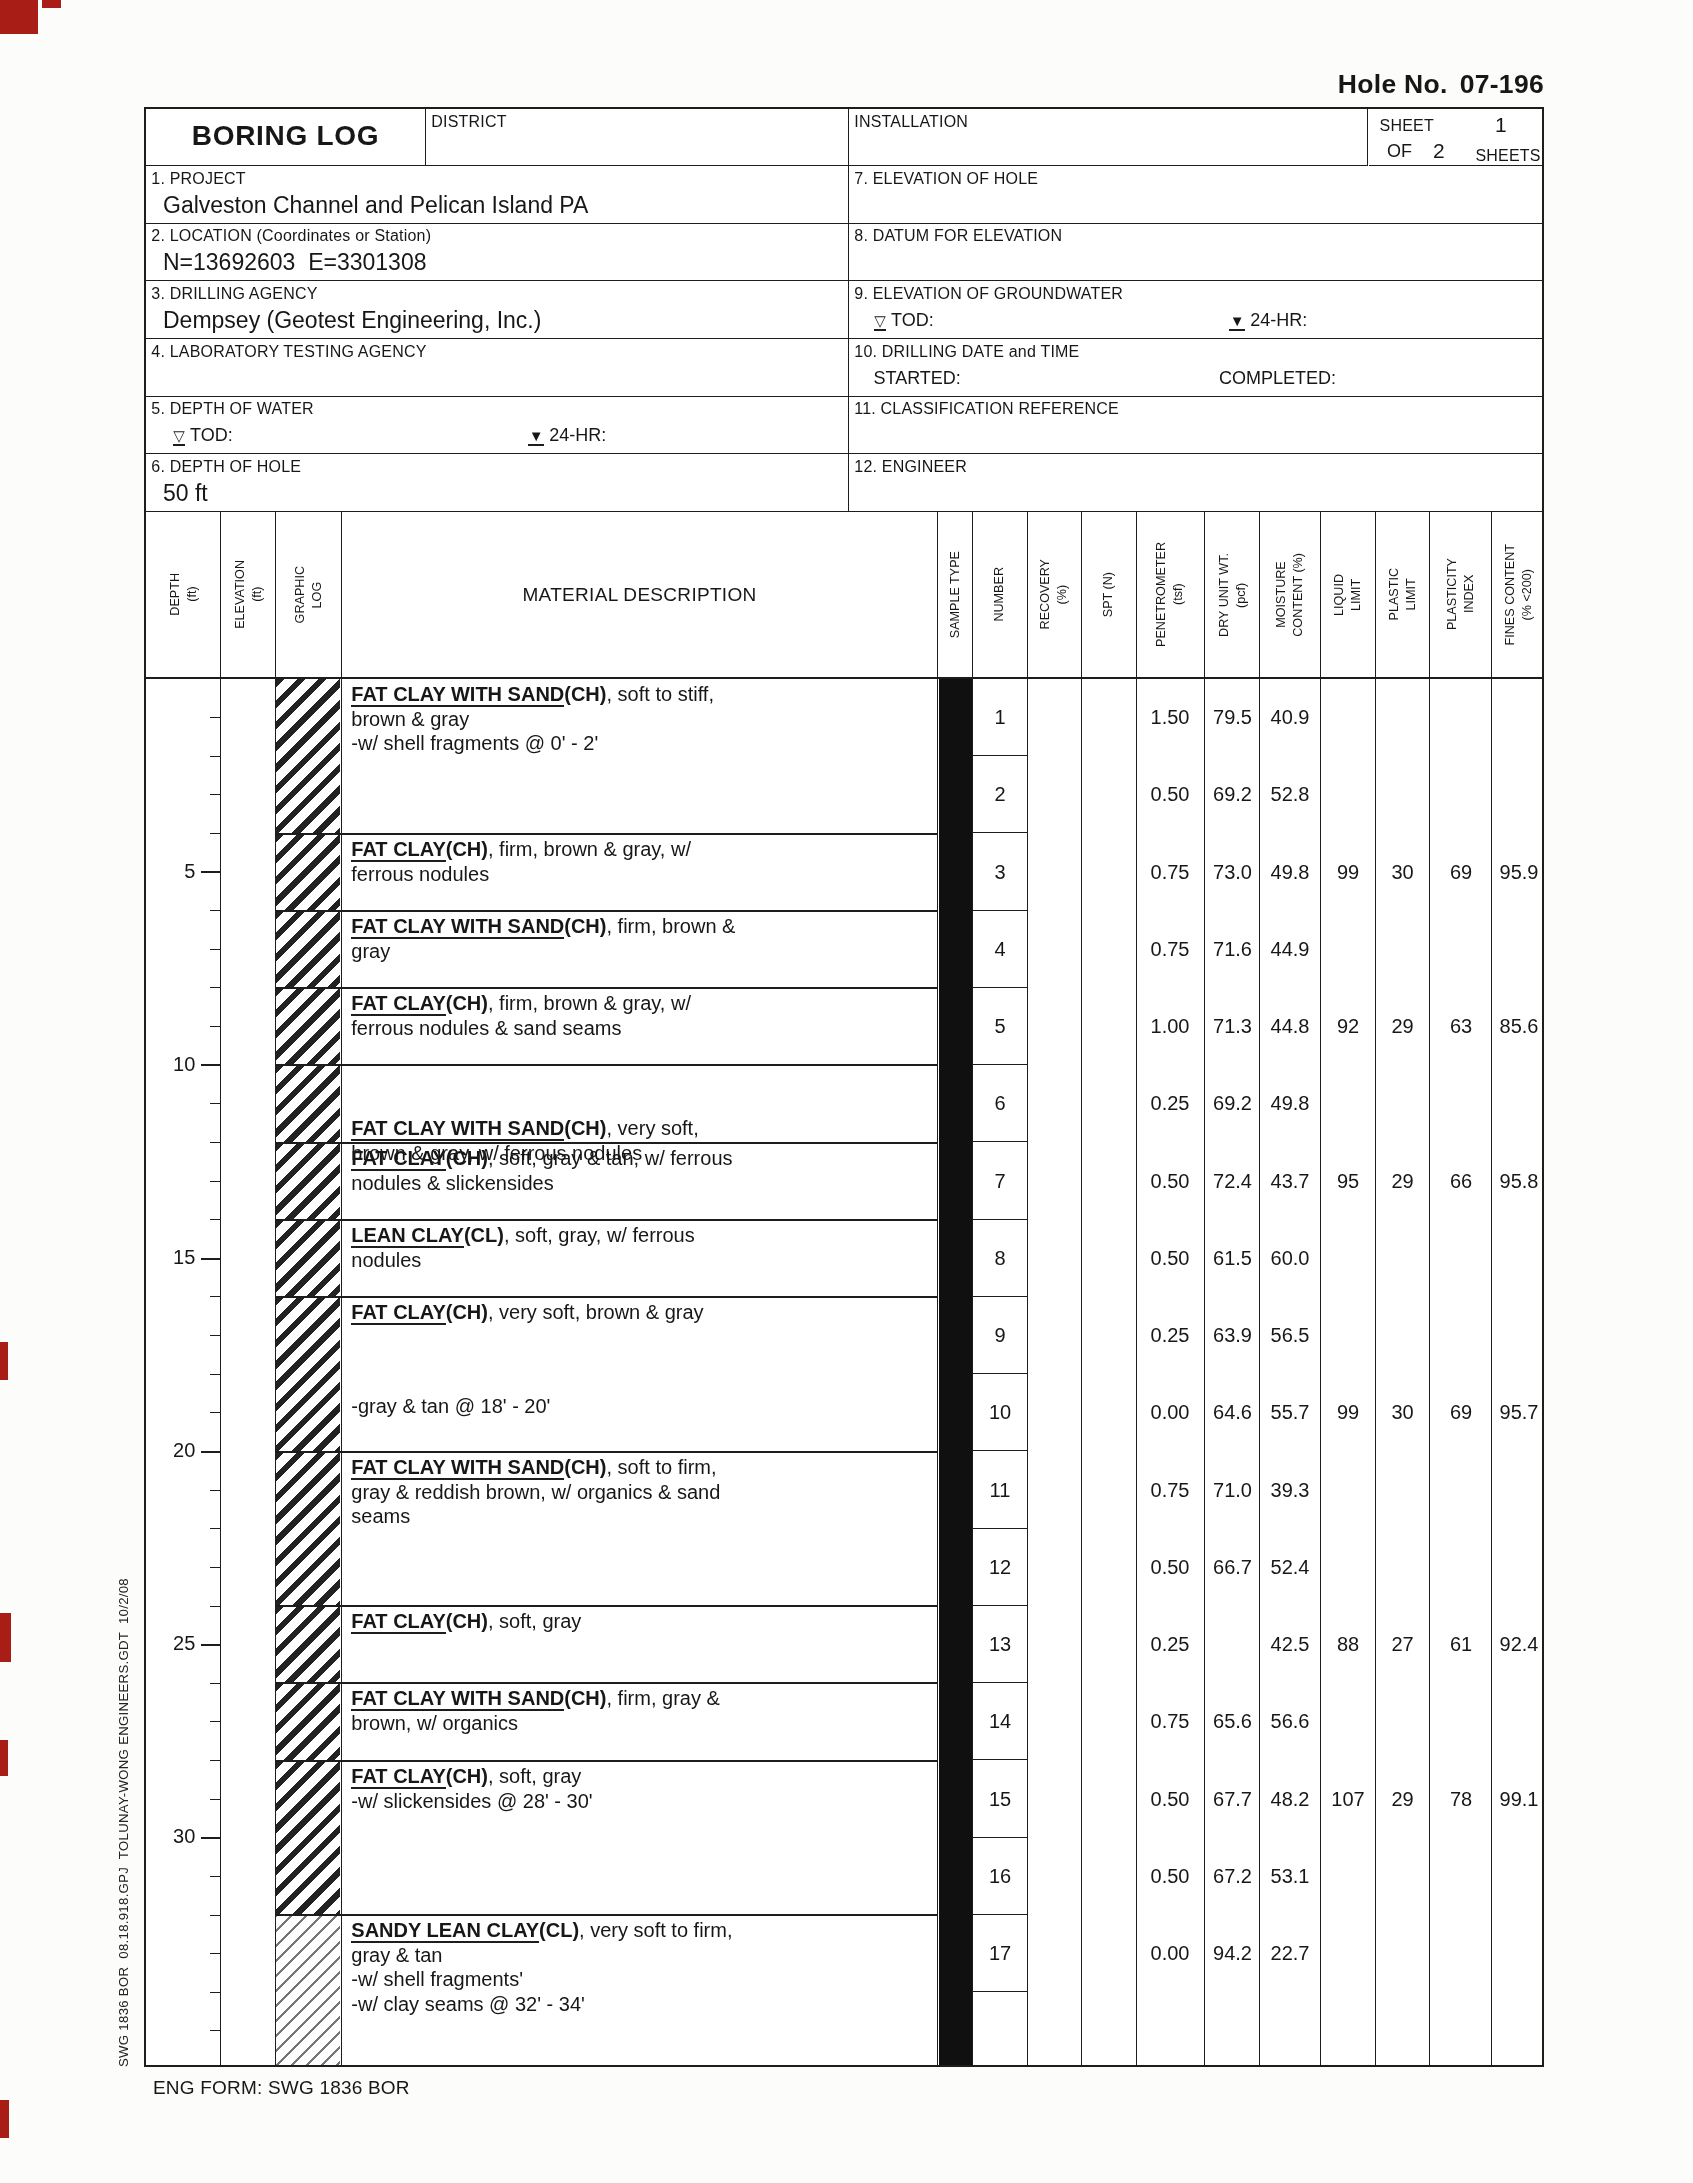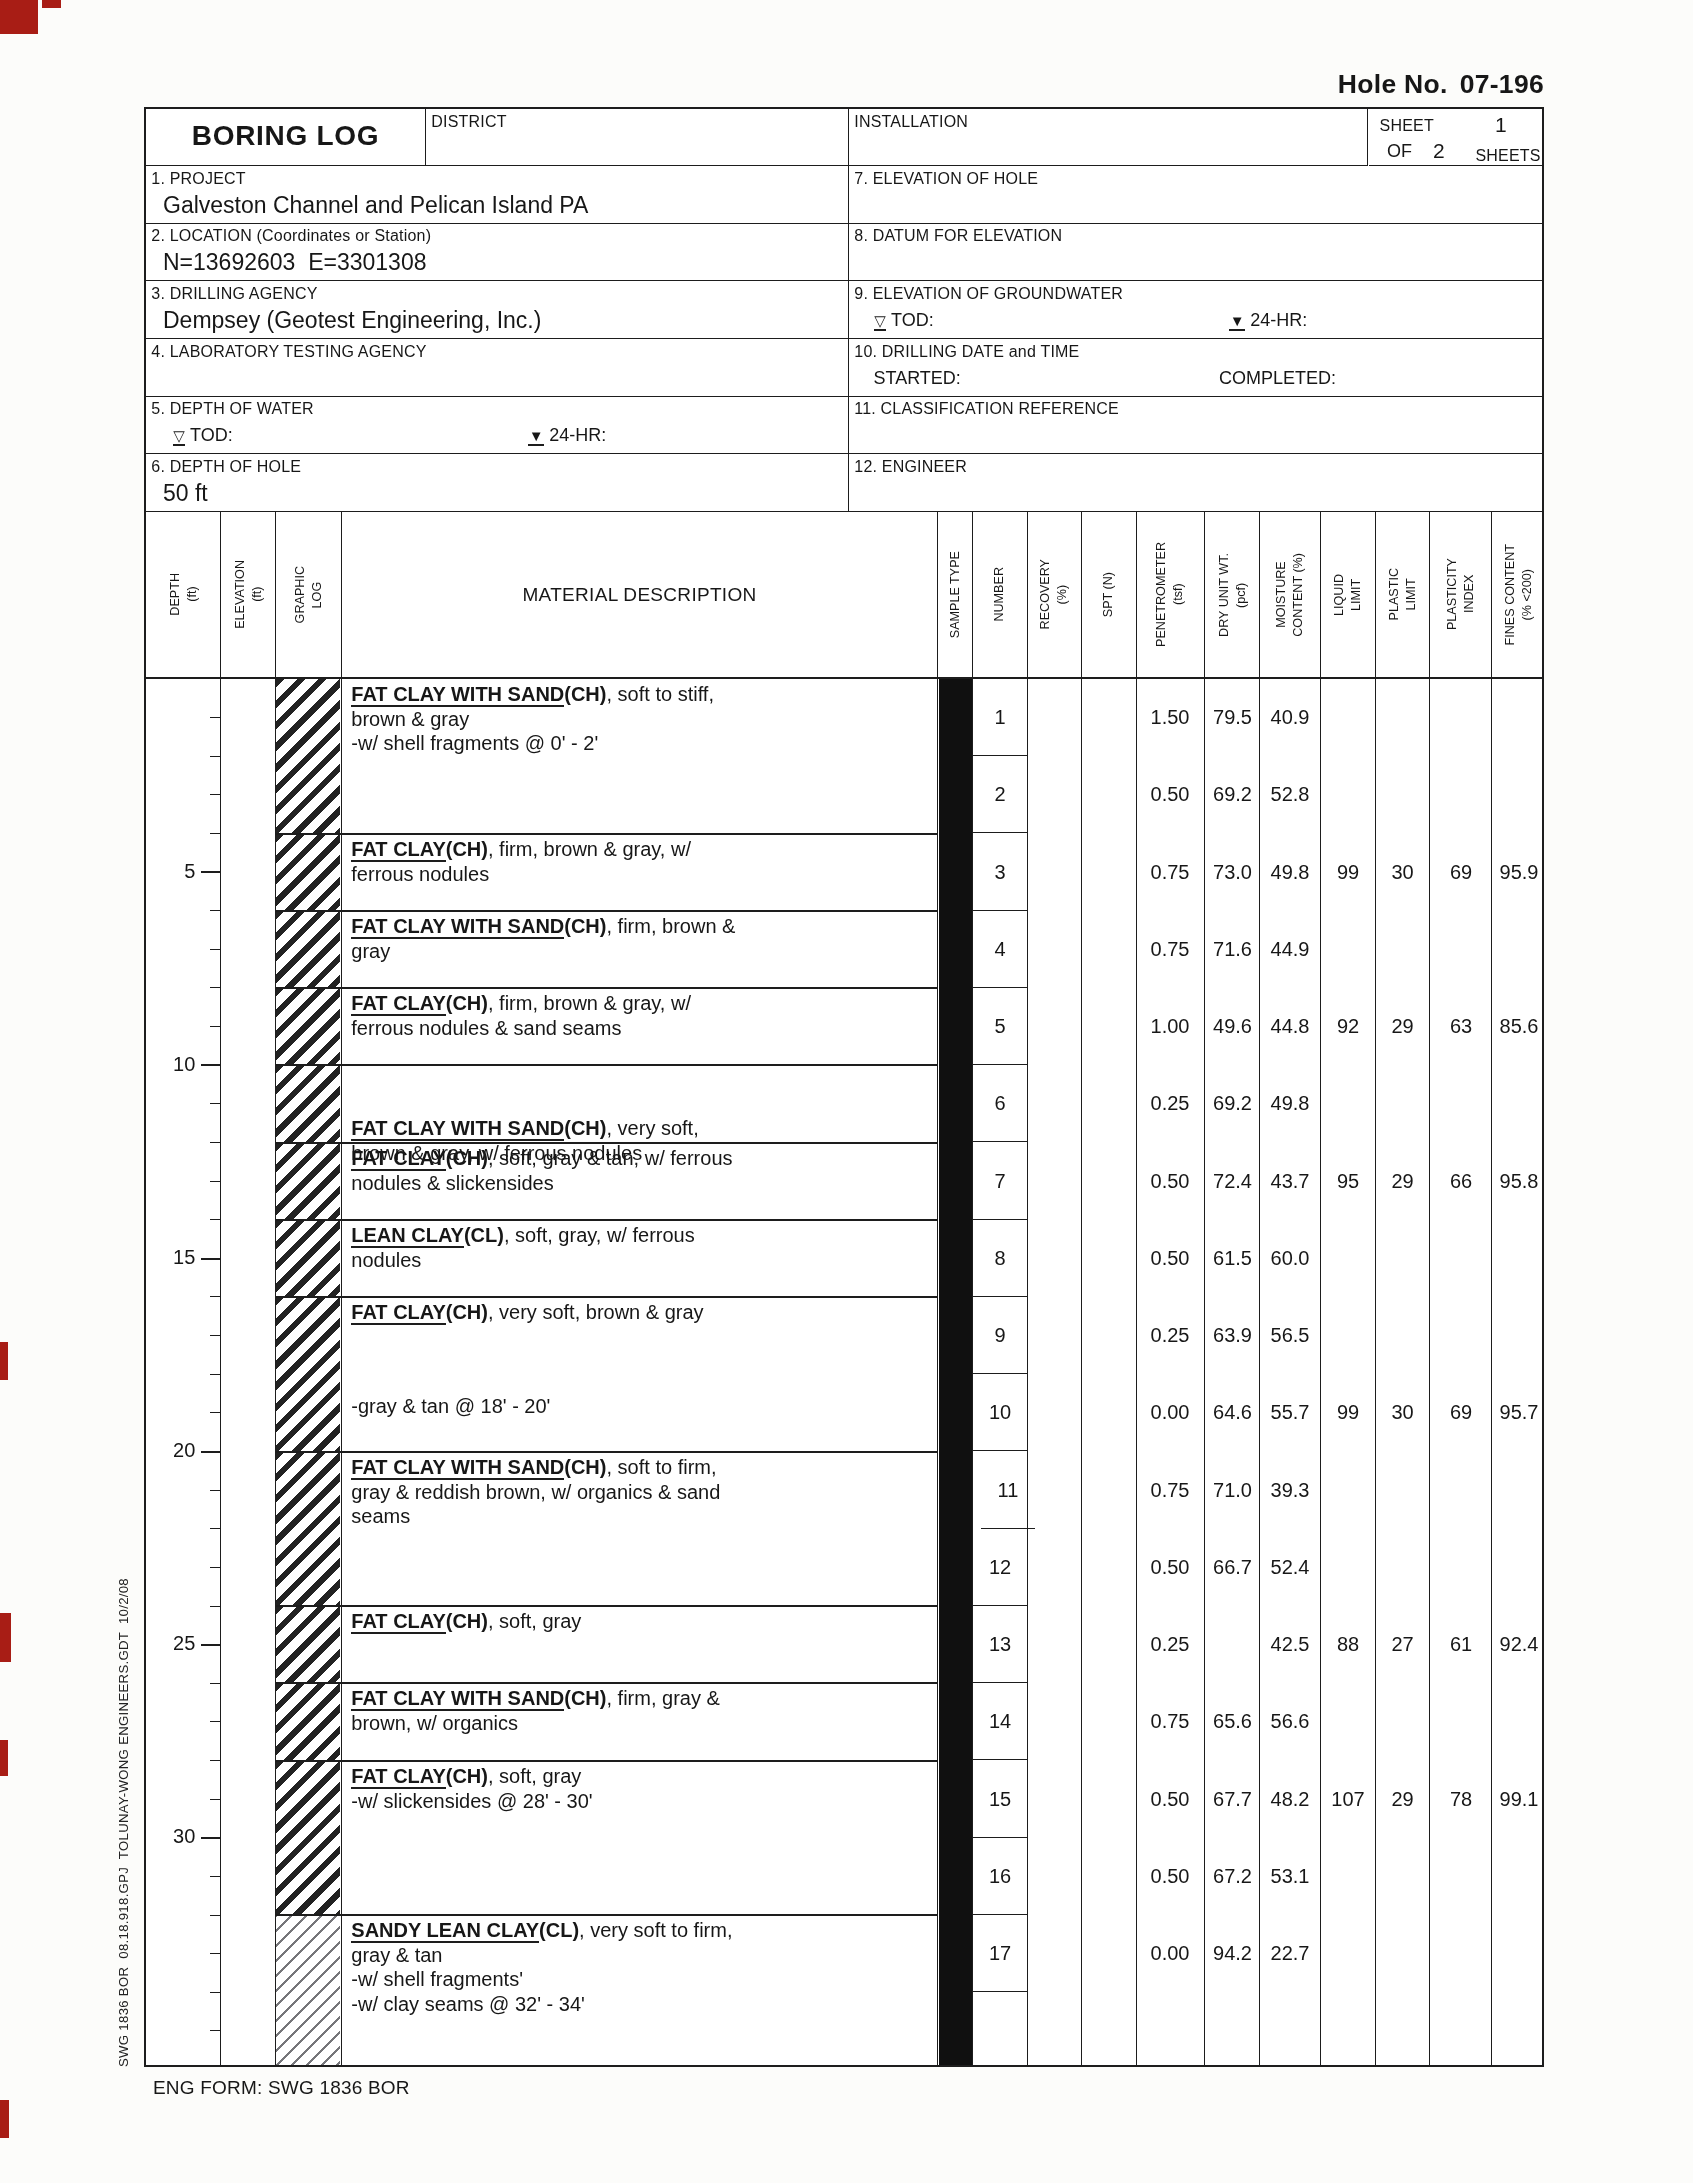--- a/index.html
+++ b/index.html
@@ -287,21 +287,21 @@
         <div class="valcell" style="left: 1175px; width: 54px; top: 155px; height: 77px;">99</div>
         <div class="valcell" style="left: 1229px; width: 55px; top: 155px; height: 77px;">30</div>
         <div class="valcell" style="left: 1284px; width: 62px; top: 155px; height: 77px;">69</div>
         <div class="valcell" style="left: 1346px; width: 54px; top: 155px; height: 77px;">95.9</div>
         <div class="numcell" style="top: 232px; height: 77px;">4</div>
         <div class="valcell" style="left: 990px; width: 68px; top: 232px; height: 77px;">0.75</div>
         <div class="valcell" style="left: 1059px; width: 55px; top: 232px; height: 77px;">71.6</div>
         <div class="valcell" style="left: 1113px; width: 62px; top: 232px; height: 77px;">44.9</div>
         <div class="numcell" style="top: 309px; height: 77px;">5</div>
         <div class="valcell" style="left: 990px; width: 68px; top: 309px; height: 77px;">1.00</div>
-        <div class="valcell" style="left: 1059px; width: 55px; top: 309px; height: 77px;">49.6</div>
+        <div class="valcell" style="left: 1059px; width: 55px; top: 309px; height: 77px;">71.3</div>
         <div class="valcell" style="left: 1113px; width: 62px; top: 309px; height: 77px;">44.8</div>
         <div class="valcell" style="left: 1175px; width: 54px; top: 309px; height: 77px;">92</div>
         <div class="valcell" style="left: 1229px; width: 55px; top: 309px; height: 77px;">29</div>
         <div class="valcell" style="left: 1284px; width: 62px; top: 309px; height: 77px;">63</div>
         <div class="valcell" style="left: 1346px; width: 54px; top: 309px; height: 77px;">85.6</div>
         <div class="numcell" style="top: 386px; height: 77px;">6</div>
         <div class="valcell" style="left: 990px; width: 68px; top: 386px; height: 77px;">0.25</div>
         <div class="valcell" style="left: 1059px; width: 55px; top: 386px; height: 77px;">69.2</div>
         <div class="valcell" style="left: 1113px; width: 62px; top: 386px; height: 77px;">49.8</div>
         <div class="numcell" style="top: 464px; height: 77px;">7</div>
@@ -321,21 +321,21 @@
         <div class="valcell" style="left: 1059px; width: 55px; top: 618px; height: 77px;">63.9</div>
         <div class="valcell" style="left: 1113px; width: 62px; top: 618px; height: 77px;">56.5</div>
         <div class="numcell" style="top: 695px; height: 77px;">10</div>
         <div class="valcell" style="left: 990px; width: 68px; top: 695px; height: 77px;">0.00</div>
         <div class="valcell" style="left: 1059px; width: 55px; top: 695px; height: 77px;">64.6</div>
         <div class="valcell" style="left: 1113px; width: 62px; top: 695px; height: 77px;">55.7</div>
         <div class="valcell" style="left: 1175px; width: 54px; top: 695px; height: 77px;">99</div>
         <div class="valcell" style="left: 1229px; width: 55px; top: 695px; height: 77px;">30</div>
         <div class="valcell" style="left: 1284px; width: 62px; top: 695px; height: 77px;">69</div>
         <div class="valcell" style="left: 1346px; width: 54px; top: 695px; height: 77px;">95.7</div>
-        <div class="numcell" style="top: 773px; height: 77px; margin-left: 8px;">11</div>
+        <div class="numcell" style="top: 773px; height: 77px;">11</div>
         <div class="valcell" style="left: 990px; width: 68px; top: 773px; height: 77px;">0.75</div>
         <div class="valcell" style="left: 1059px; width: 55px; top: 773px; height: 77px;">71.0</div>
         <div class="valcell" style="left: 1113px; width: 62px; top: 773px; height: 77px;">39.3</div>
         <div class="numcell" style="top: 850px; height: 77px;">12</div>
         <div class="valcell" style="left: 990px; width: 68px; top: 850px; height: 77px;">0.50</div>
         <div class="valcell" style="left: 1059px; width: 55px; top: 850px; height: 77px;">66.7</div>
         <div class="valcell" style="left: 1113px; width: 62px; top: 850px; height: 77px;">52.4</div>
         <div class="numcell" style="top: 927px; height: 77px;">13</div>
         <div class="valcell" style="left: 990px; width: 68px; top: 927px; height: 77px;">0.25</div>
         <div class="valcell" style="left: 1113px; width: 62px; top: 927px; height: 77px;">42.5</div>

